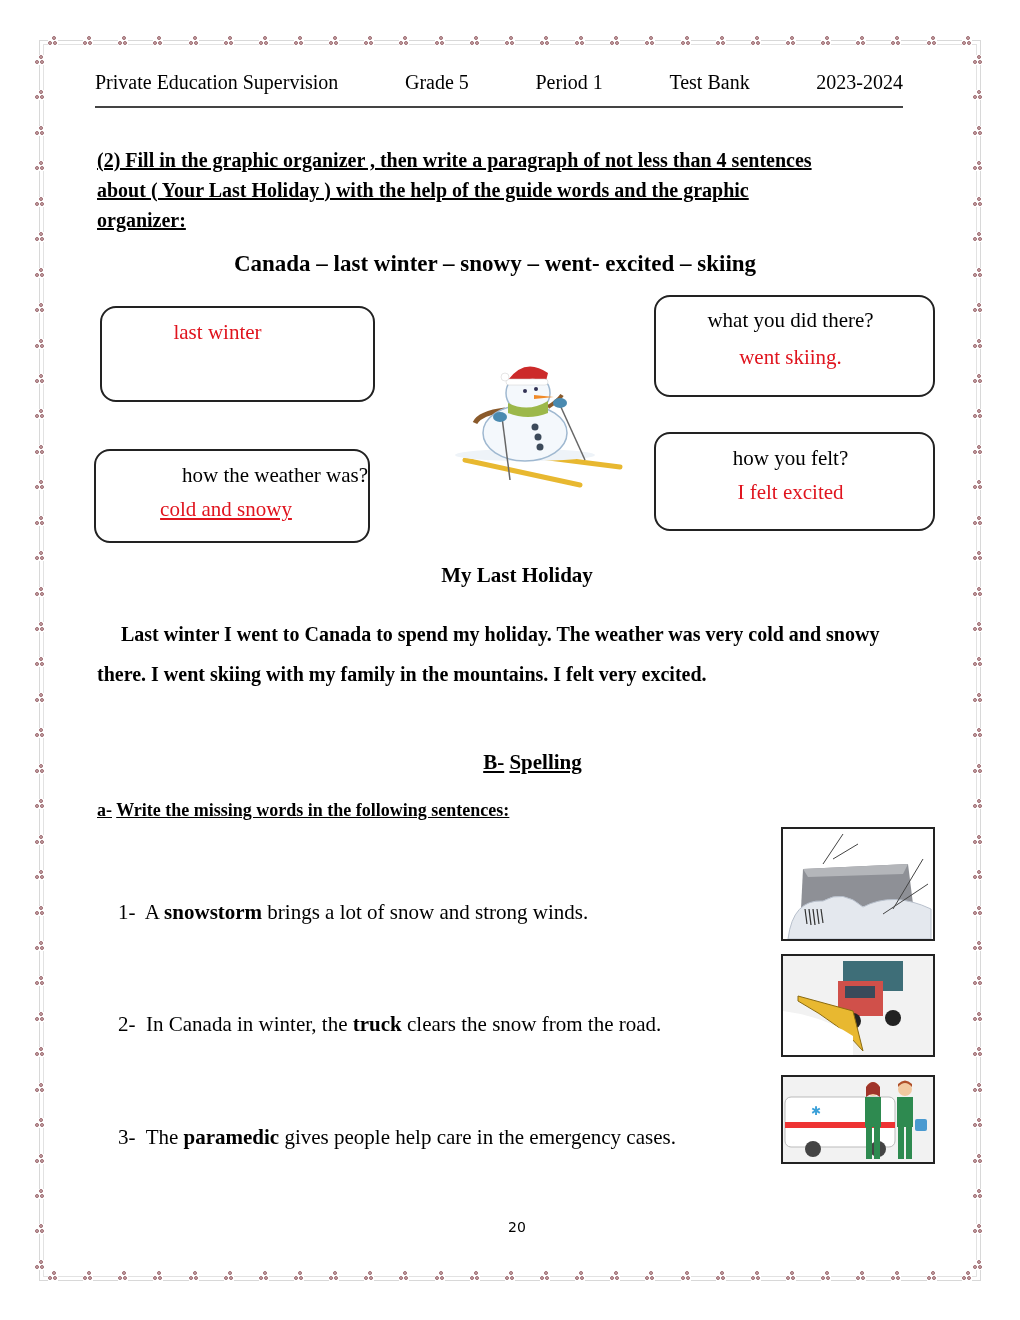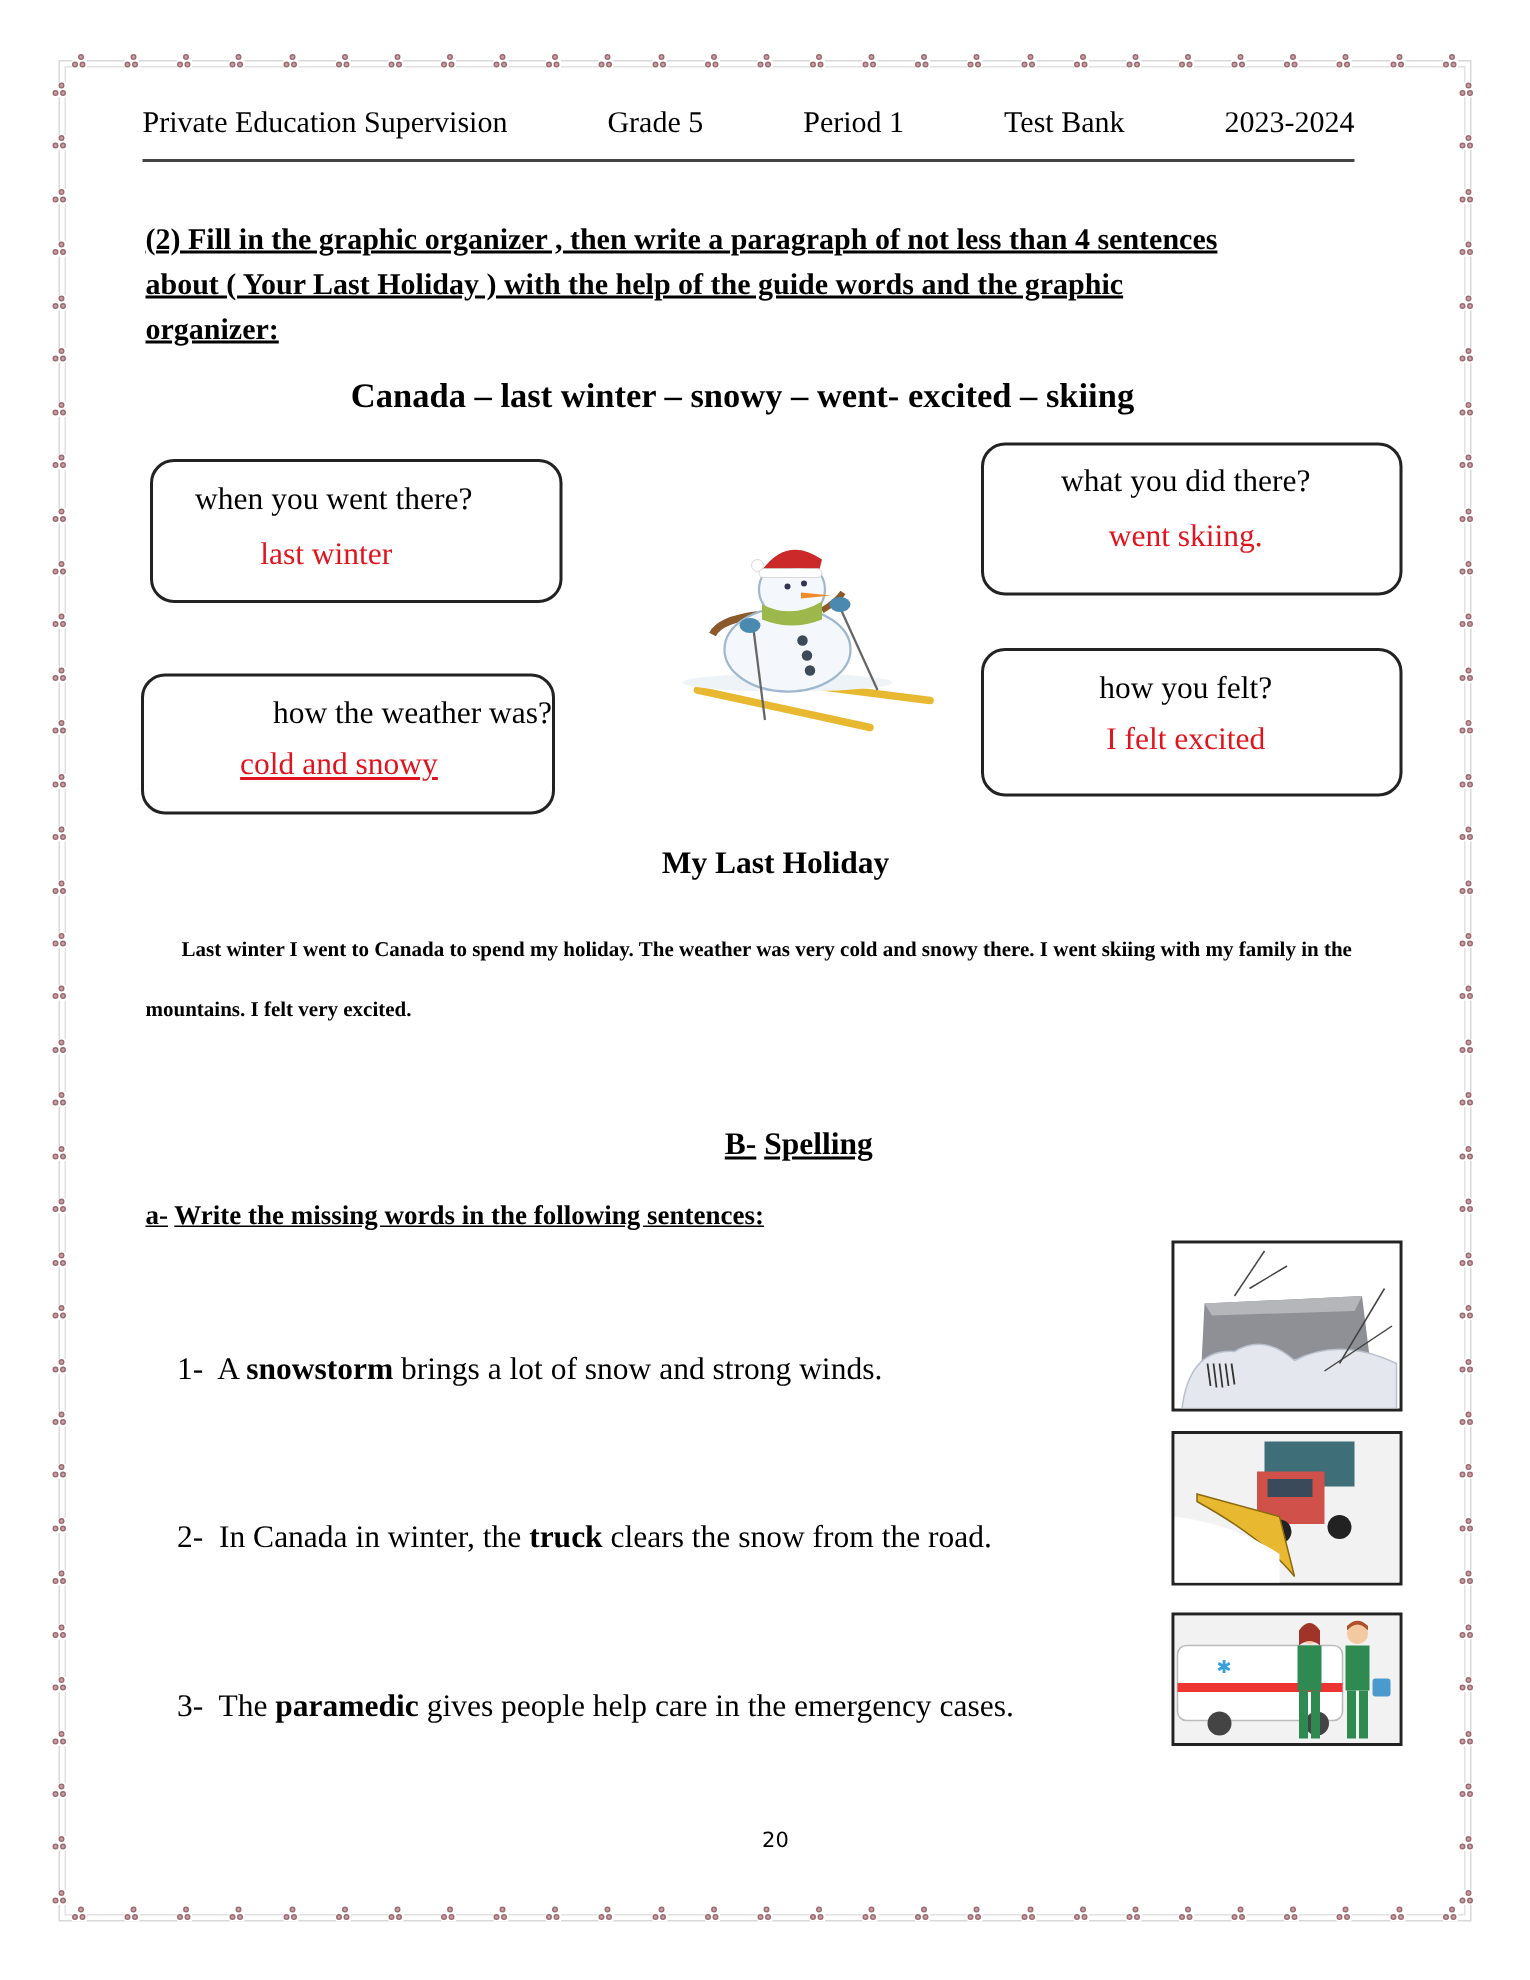--- a/index.html
+++ b/index.html
@@ -52,21 +52,21 @@
   .box3 .a { margin-top: 9px; margin-left: -12px; text-decoration: underline; }
   .box4 { left: 654px; top: 432px; width: 281px; height: 99px; }
   .box4 .q { margin-top: 12px; margin-left: -8px; }
   .box4 .a { margin-top: 9px; margin-left: -8px; }
 
   .snowman { position: absolute; left: 430px; top: 355px; width: 195px; height: 135px; }
 
   .para-title { position: absolute; left: 0; width: 1034px; top: 563px; text-align: center;
                 font-weight: bold; font-size: 21px; }
   .para { position: absolute; left: 97px; top: 614px; width: 830px; font-weight: bold;
-          font-size: 14px; line-height: 40px; text-indent: 24px; }
+          font-size: 20px; line-height: 40px; text-indent: 24px; }
 
   .spelling { position: absolute; left: 0; width: 1065px; top: 750px; text-align: center;
               font-weight: bold; font-size: 21px; }
   .spelling span { text-decoration: underline; }
   .sub-instr { position: absolute; left: 97px; top: 800px; font-weight: bold; font-size: 18px; }
   .sub-instr span { text-decoration: underline; }
 
   .sent { position: absolute; left: 118px; font-size: 21px; }
   .sent b { font-weight: bold; }
   .s1 { top: 900px; } .s2 { top: 1012px; } .s3 { top: 1125px; }
@@ -724,21 +724,20 @@
 
 <div class="instr">
   <span>(2) Fill in the graphic organizer , then write a paragraph of not less than 4 sentences</span><br>
   <span>about ( Your Last Holiday ) with the help of the guide words and the graphic</span><br>
   <span>organizer:</span>
 </div>
 
 <div class="guide">Canada – last winter – snowy – went- excited – skiing</div>
 
 <div class="box box1">
-  <span class="q">when you went there?</span>
   <span class="a">last winter</span>
 </div>
 <div class="box box2">
   <span class="q">what you did there?</span>
   <span class="a">went skiing.</span>
 </div>
 <div class="box box3">
   <span class="q">how the weather was?</span>
   <span class="a">cold and snowy</span>
 </div>

